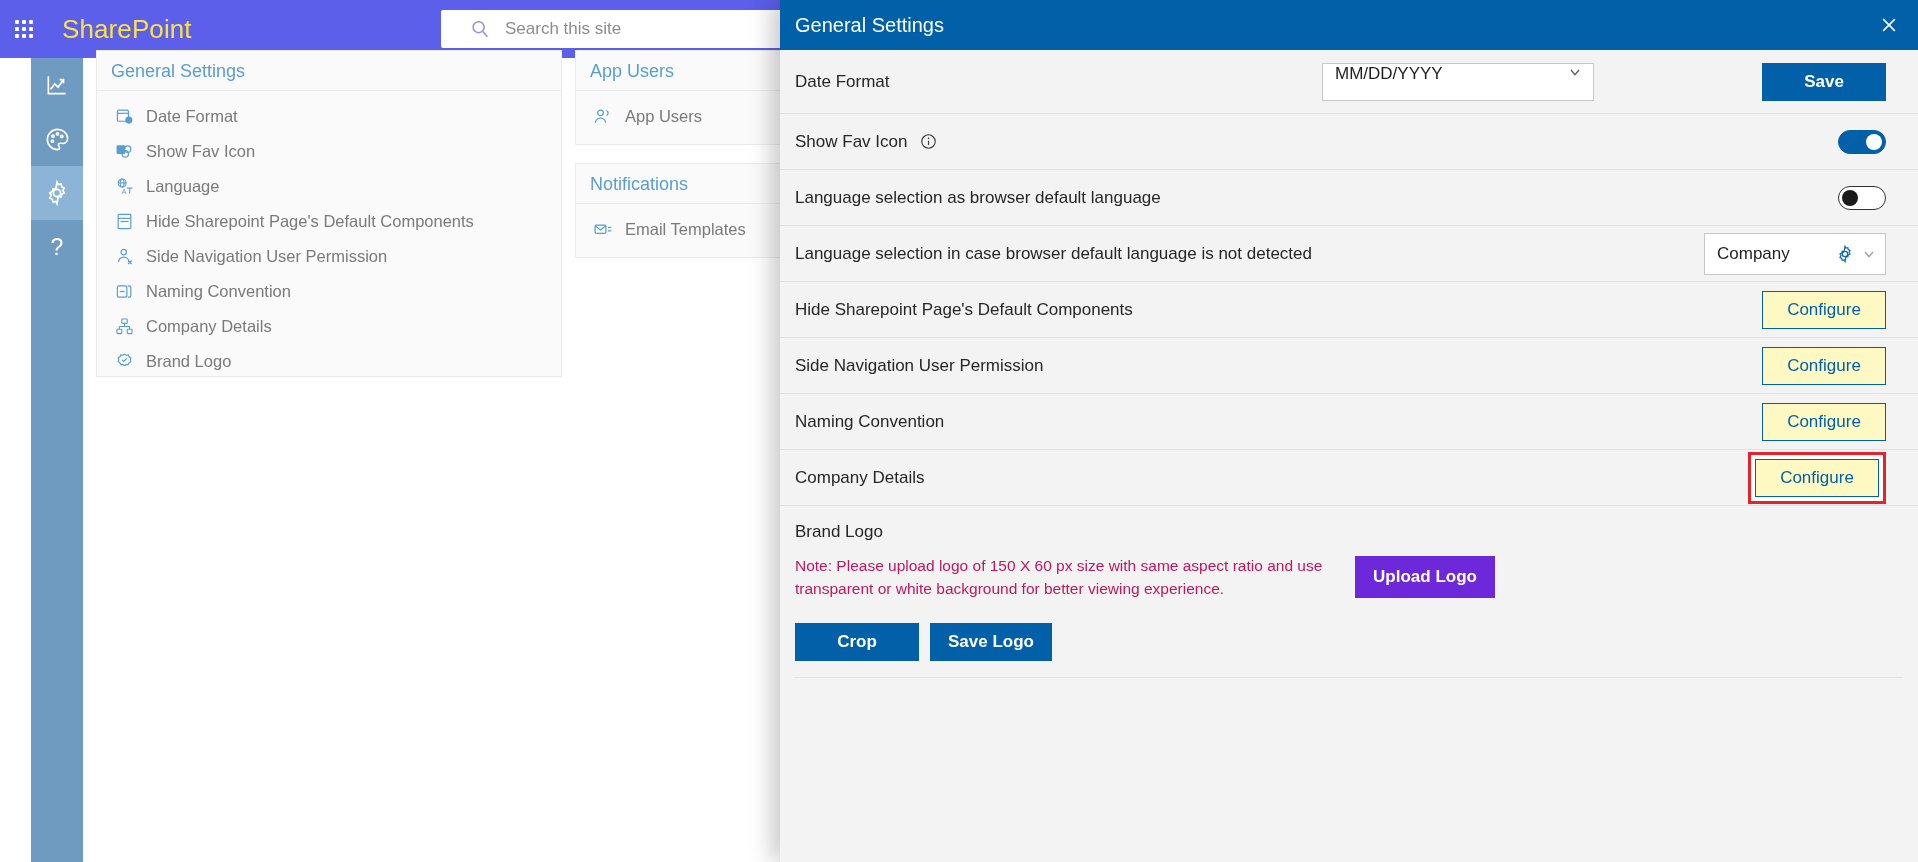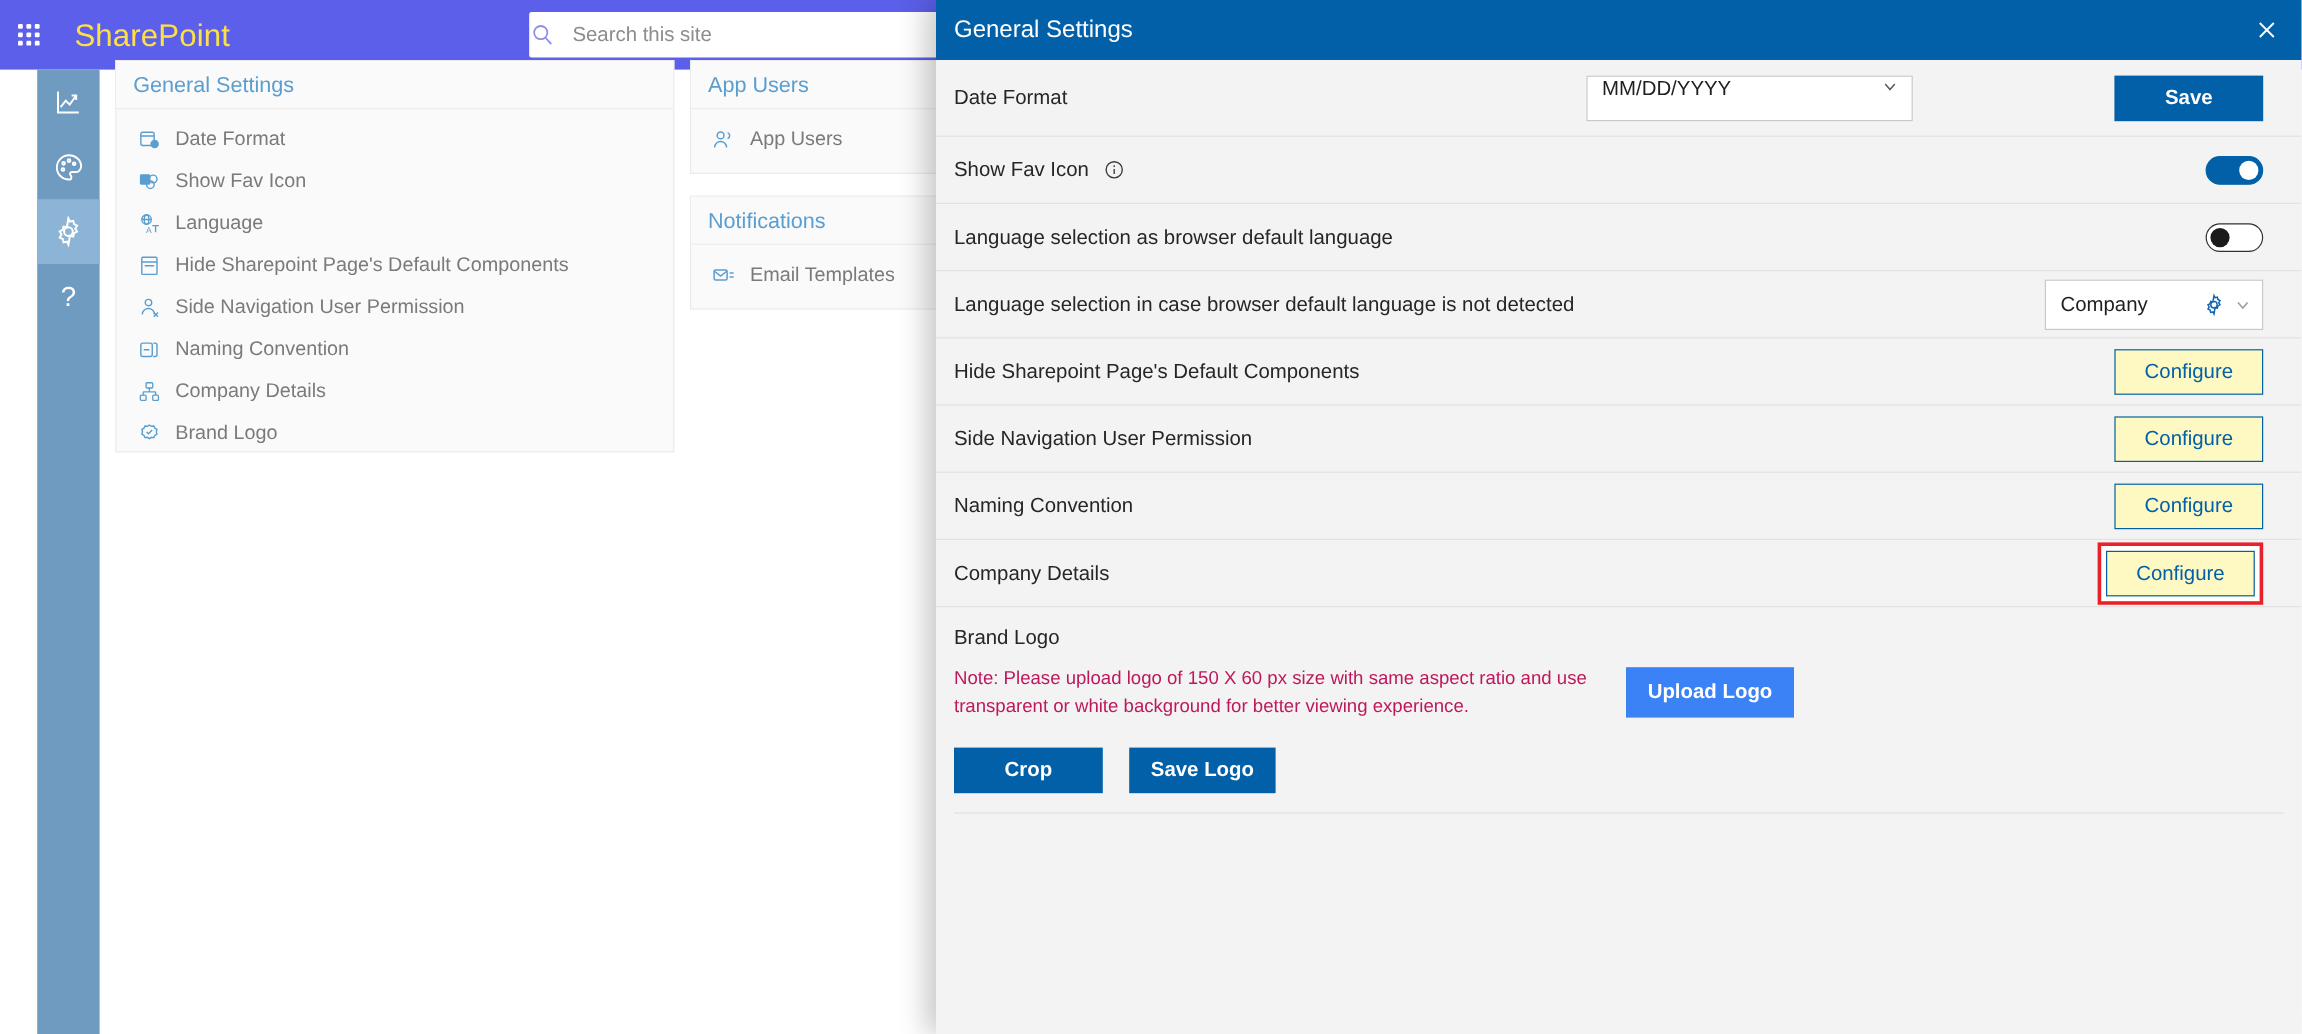--- a/index.html
+++ b/index.html
@@ -25,21 +25,21 @@
     display: grid; grid-template-columns: repeat(3, 1fr); grid-template-rows: repeat(3, 1fr);
     gap: 3px;
   }
   .waffle-grid i { display:block; width: 4px; height: 4px; background: #fff; border-radius: 1px; }
   .suite-title {
     color: #fde047; font-size: 26px; font-weight: normal; letter-spacing: .1px;
     margin-left: 14px;
   }
   .search-box {
     position: absolute; left: 441px; top: 10px; width: 540px; height: 38px;
-    background: #ffffff; display: flex; align-items: center; padding-left: 0;
+    background: #ffffff; display: flex; align-items: center; padding-left: 28px;
     border-radius: 2px;
   }
   .search-icon { width: 22px; height: 22px; flex: none; }
   .search-ph { color: #8c8c8c; font-size: 17px; margin-left: 14px; }
 
   
   .rail {
     position: absolute; left: 31px; top: 58px; width: 52px; height: 804px;
     background: #6f9bc0;
   }
@@ -140,25 +140,25 @@
 
   .brand-title-row { padding: 16px 15px 6px 15px; }
   .brand-title { color: #262626; font-size: 17px; }
   .brand-note-row {
     display: flex; align-items: center; padding: 6px 32px 18px 15px;
   }
   .brand-note {
     color: #be185d; font-size: 15.5px; line-height: 1.5; max-width: 560px; flex: 1;
   }
   .btn-upload {
-    width: 140px; height: 42px; background: #3b82f6; color: #fff; border: none;
+    width: 140px; height: 42px; background: #6d28d9; color: #fff; border: none;
     font-size: 17px; font-weight: bold; cursor: pointer;
     display: flex; align-items: center; justify-content: center; flex: none;
   }
-  .brand-actions { display: flex; gap: 22px; padding: 4px 15px 16px 15px; }
+  .brand-actions { display: flex; gap: 11px; padding: 4px 15px 16px 15px; }
   .btn-blue {
     height: 38px; background: #0160a8; color: #fff; border: none; font-size: 17px;
     font-weight: bold; cursor: pointer; display: flex; align-items: center; justify-content: center;
   }
   .btn-crop { width: 124px; }
   .btn-savelogo { width: 122px; }
   .brand-sep { border-bottom: 1px solid #e2e2e2; margin: 0 15px; }
 </style>
 </head>
 <body>

